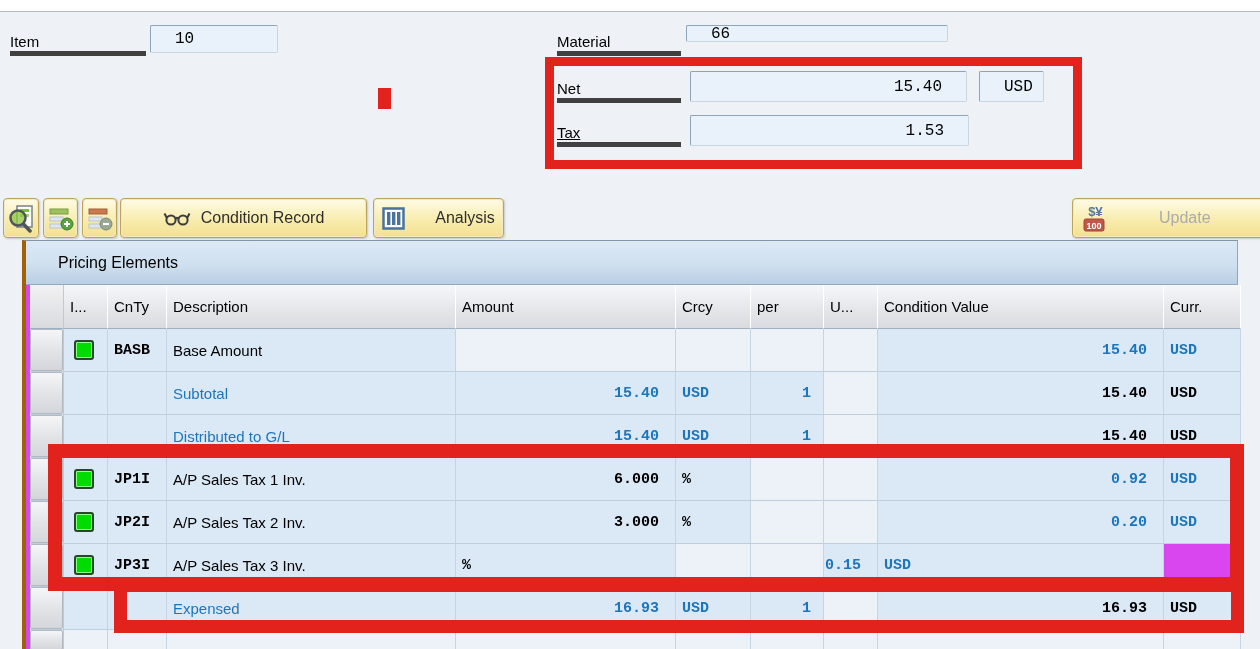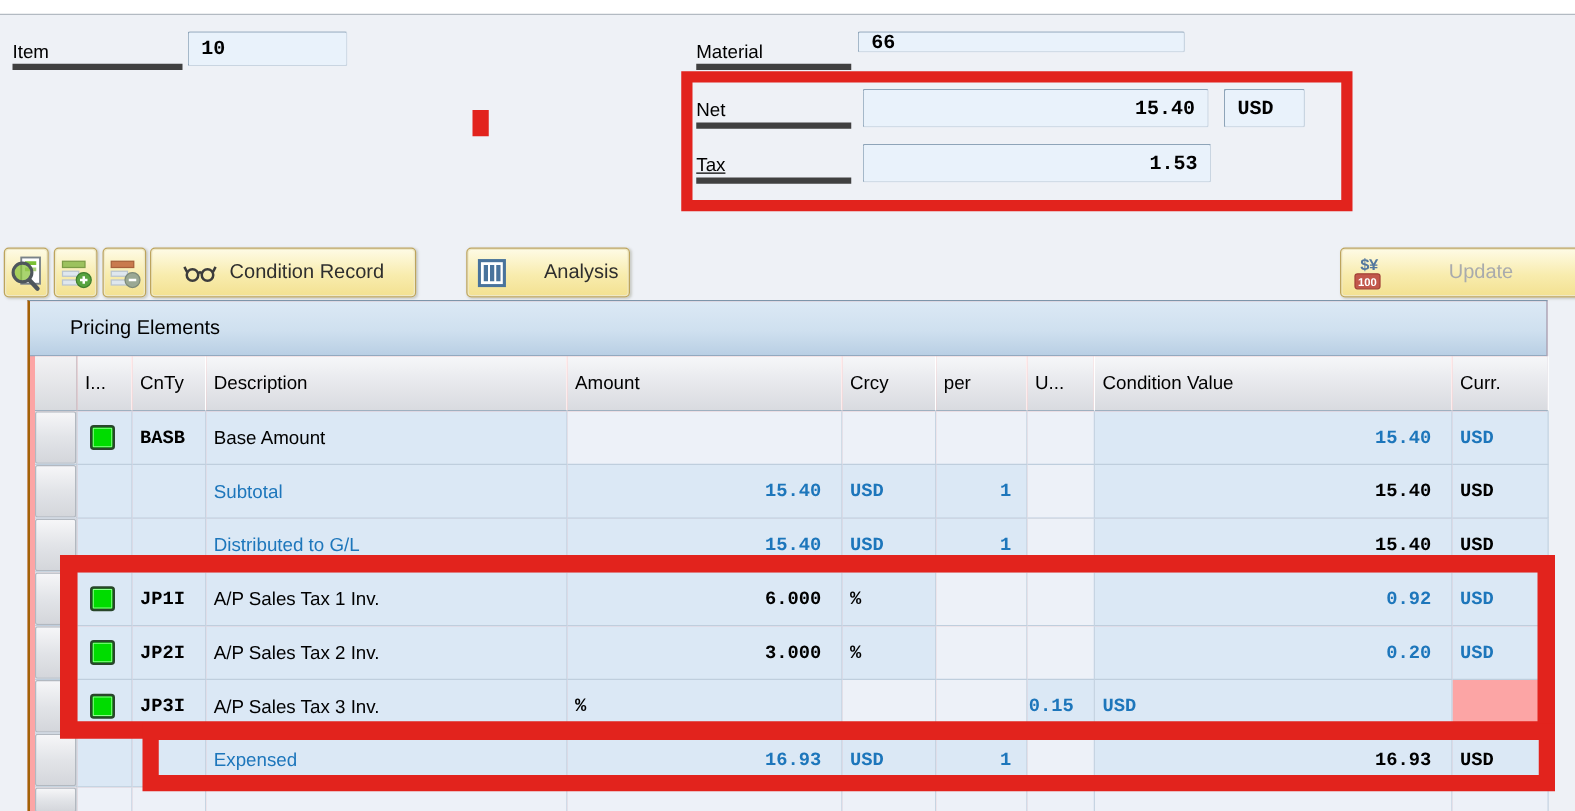--- a/index.html
+++ b/index.html
@@ -6,38 +6,38 @@
   html,body { width:1260px; height:649px; overflow:hidden; }
   body { position:relative; background:#eef1f6; font-family:"Liberation Sans", sans-serif; color:#000; }
   .abs { position:absolute; }
 
   
   .topstrip { left:0; top:0; width:1260px; height:12px; background:#ffffff; border-bottom:1px solid #b3bac2; }
 
   
   .flabel { height:29px; line-height:29px; font-size:15px; color:#000; border-bottom:5px solid #404040; }
   .field { background:#e9f2fb; border:1px solid; border-color:#8ea4b8 #c9d5e1 #c9d5e1 #8ea4b8; border-radius:2px;
-           font-family:"Liberation Mono", monospace; font-weight:700; font-size:16px; color:#000;
-           display:flex; align-items:center; padding:0 10px; }
+           font-family:"Liberation Mono", monospace; font-weight:400; font-size:16px; color:#000;
+           display:flex; align-items:center; padding:0 24px; }
   .field.right { justify-content:flex-end; }
 
   
   .ann { border:9px solid #e2231d; background:transparent; }
   .annfill { background:#e2231d; }
 
   
   .btn { background:linear-gradient(#fefbe6, #f8ecae 55%, #f3e191); border:1px solid #bda45c; border-radius:4px;
          box-shadow:0 0 0 1px #efe9c6 inset, 1px 1px 2px rgba(90,90,60,.25);
          display:flex; align-items:center; justify-content:center; gap:10px; font-size:16px; color:#2e2e2e; }
   .btn .lbl { white-space:nowrap; }
   .btn.disabled .lbl { color:#a9abad; }
 
   
-  .tbl-wrap { left:22px; top:240px; width:1216px; height:409px; background:#fca5a5;
-              border-left:2px solid #a16207; border-right:1px solid #8fa6bd; border-top:1px solid #7e95aa; }
+  .tbl-wrap { left:22px; top:240px; width:1216px; height:409px; background:#d946ef;
+              border-left:4px solid #a16207; border-right:1px solid #8fa6bd; border-top:1px solid #7e95aa; }
   .band { position:absolute; left:0; top:0; width:100%; height:44px;
           background:linear-gradient(#dce9f5, #cfe0ef 55%, #b9cfe4); border-bottom:1px solid #93a9bf;
           font-size:16px; line-height:43px; padding-left:32px; color:#000; }
   .grid { position:absolute; left:4px; top:44px; width:1211px; }
   .tr { display:grid; grid-template-columns:34px 44px 59px 289px 220px 75px 73px 54px 286px 77px; height:43px; }
   .tr.hdr { height:44px; }
   .td { position:relative; display:flex; align-items:center; overflow:hidden;
         border-right:1px solid #c6d4e2; border-bottom:1px solid #bfcedd; background:#dbe8f5;
         font-size:15px; padding:0 6px; }
   .td.lt { background:#edf1f8; }
@@ -107,21 +107,21 @@
 </div>
 <div class="abs btn" style="left:82px; top:198px; width:35px; height:40px;">
   <svg width="26" height="25" viewBox="0 0 26 25">
     <rect x="2" y="3" width="18" height="5" fill="#c97a4e" stroke="#a85f3a"></rect>
     <rect x="2" y="11" width="13" height="4" fill="#dfe7ee" stroke="#b9c4cf"></rect>
     <rect x="2" y="18" width="13" height="4" fill="#dfe7ee" stroke="#b9c4cf"></rect>
     <circle cx="19" cy="18" r="6" fill="#9aa894" stroke="#7d8a78"></circle>
     <line x1="16" y1="18" x2="22" y2="18" stroke="#ffffff" stroke-width="2"></line>
   </svg>
 </div>
-<div class="abs btn" style="left:120px; top:198px; width:213px; height:40px;">
+<div class="abs btn" style="left:120px; top:198px; width:247px; height:40px;">
   <svg width="28" height="20" viewBox="0 0 28 20">
     <circle cx="8" cy="12" r="4.6" fill="none" stroke="#3c3c3c" stroke-width="2"></circle>
     <circle cx="20" cy="12" r="4.6" fill="none" stroke="#3c3c3c" stroke-width="2"></circle>
     <path d="M12.5 11 Q14 8.5 15.5 11" fill="none" stroke="#3c3c3c" stroke-width="2"></path>
     <path d="M3.6 9.5 L1.5 5.5 M24.4 9.5 L26.5 5.5" stroke="#3c3c3c" stroke-width="2"></path>
   </svg>
   <span class="lbl">Condition Record</span>
 </div>
 <div class="abs btn" style="left:373px; top:198px; width:131px; height:40px;gap:30px;">
   <svg width="23" height="23" viewBox="0 0 23 23">

